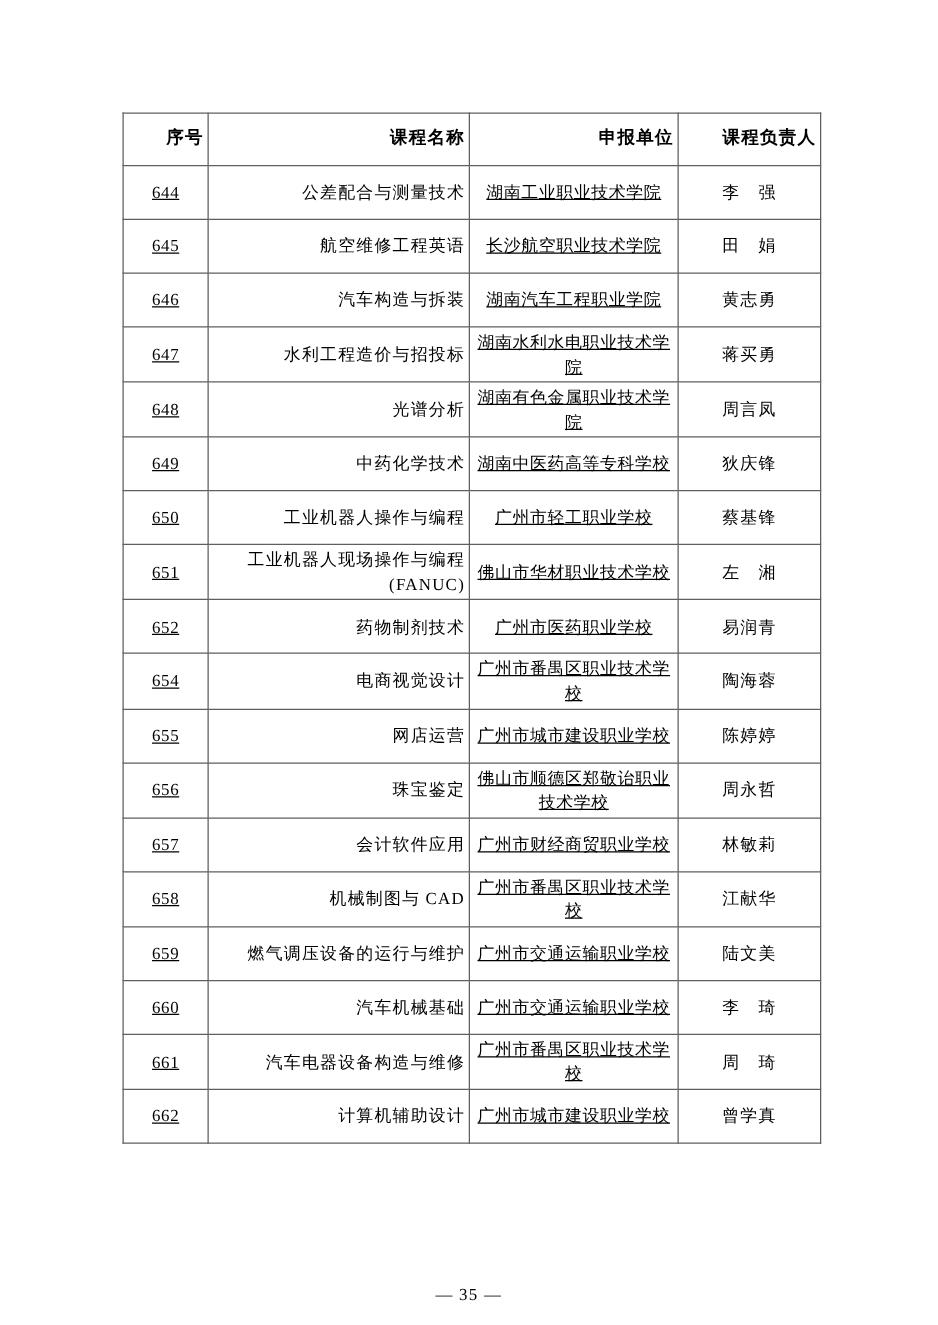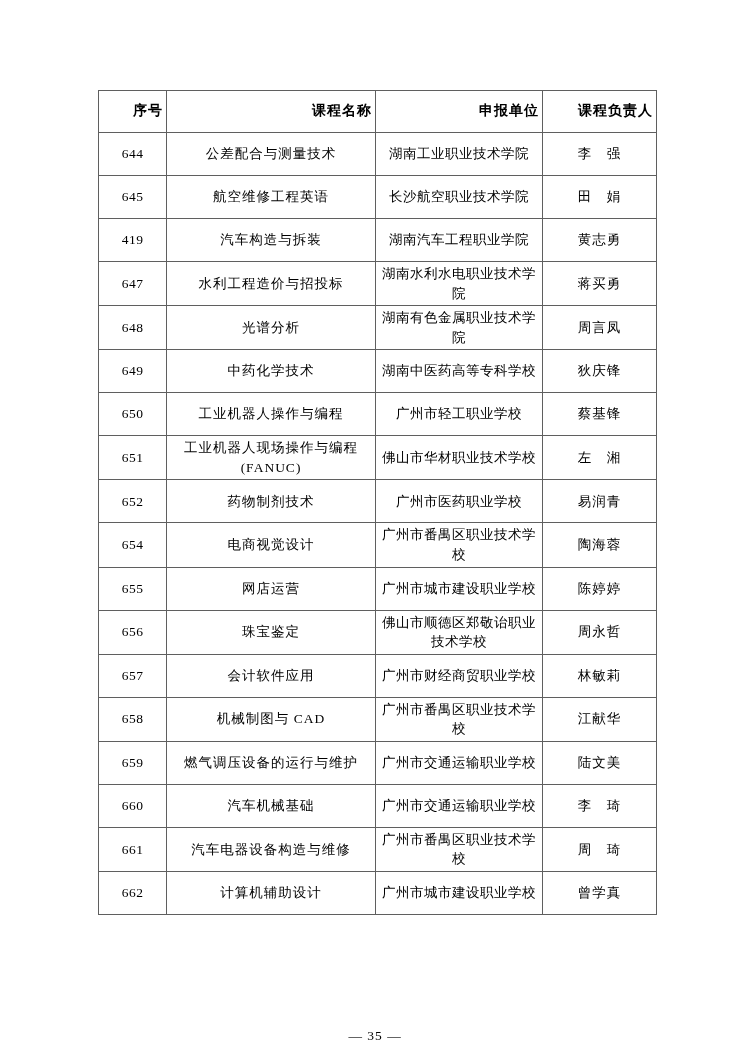--- a/index.html
+++ b/index.html
@@ -36,23 +36,23 @@
     font-weight: bold;
     font-size: 14px;
     letter-spacing: 1px;
     height: 42px;
     text-align: right;
   }
   .col-no    { width: 68px; }
   .col-course{ width: 209px; }
   .col-unit  { width: 167px; }
   .col-leader{ width: 114px; }
-  td.c-no     { letter-spacing: 0.5px; }
-  td.c-course { letter-spacing: 1px; }
-  td.c-unit   { letter-spacing: 0.5px; }
+  td.c-no     { letter-spacing: 0.5px; text-decoration: underline; }
+  td.c-course { letter-spacing: 1px; text-align: right; }
+  td.c-unit   { letter-spacing: 0.5px; text-decoration: underline; }
   td.c-leader { letter-spacing: 1px; }
   .page-footer {
     position: absolute;
     left: 0; top: 1028px;
     width: 750px;
     text-align: center;
     font-size: 13.5px;
     letter-spacing: 1px;
   }
 </style>
@@ -83,21 +83,21 @@
         <td class="c-unit">湖南工业职业技术学院</td>
         <td class="c-leader">李　强</td>
       </tr>
       <tr>
         <td class="c-no">645</td>
         <td class="c-course">航空维修工程英语</td>
         <td class="c-unit">长沙航空职业技术学院</td>
         <td class="c-leader">田　娟</td>
       </tr>
       <tr>
-        <td class="c-no">419</td>
+        <td class="c-no">646</td>
         <td class="c-course">汽车构造与拆装</td>
         <td class="c-unit">湖南汽车工程职业学院</td>
         <td class="c-leader">黄志勇</td>
       </tr>
       <tr>
         <td class="c-no">647</td>
         <td class="c-course">水利工程造价与招投标</td>
         <td class="c-unit">湖南水利水电职业技术学院</td>
         <td class="c-leader">蒋买勇</td>
       </tr>

